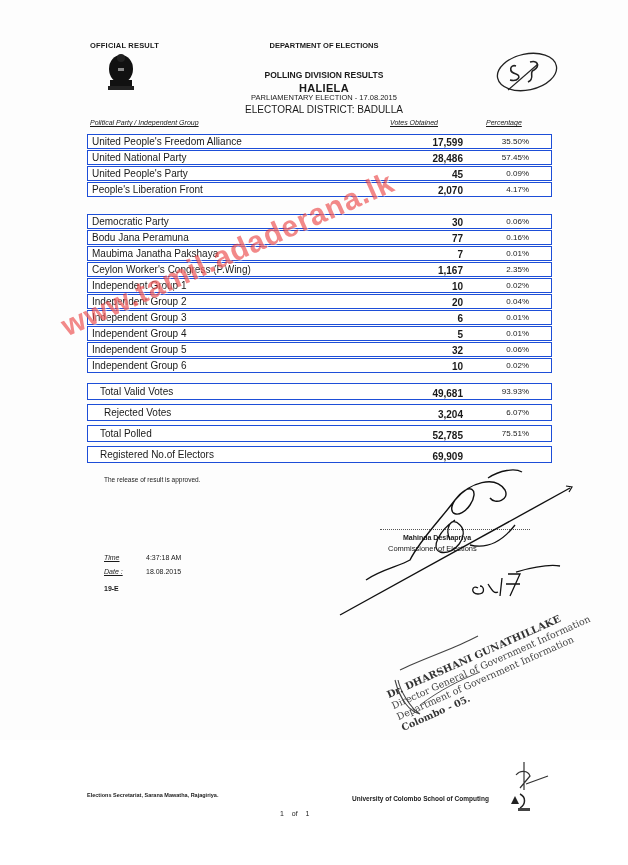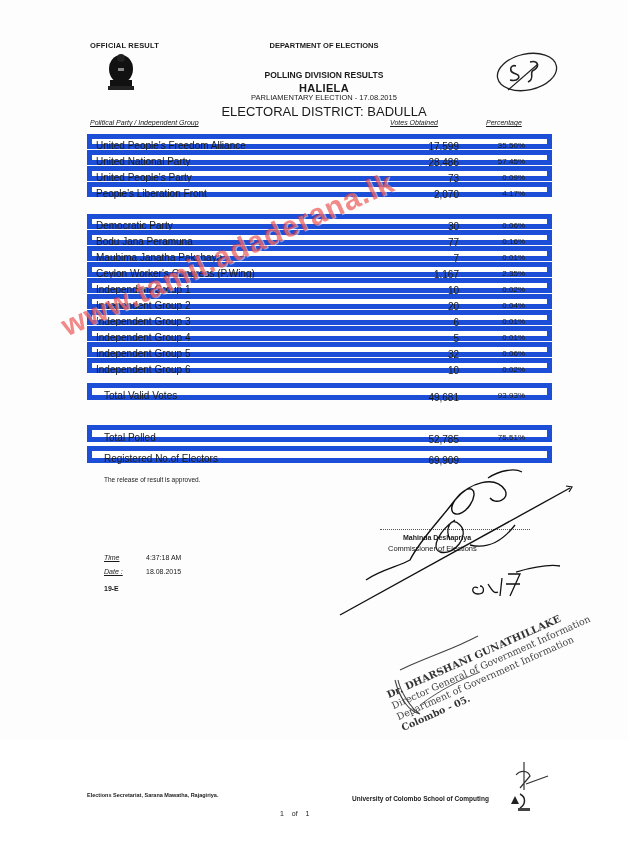--- a/index.html
+++ b/index.html
@@ -8,31 +8,31 @@
     .page { position: absolute; left: 0; top: 0; width: 628px; height: 740px; background: #fdfdfd; }
 
     .abs { position: absolute; }
     .official { left: 90px; top: 41px; font-size: 7.5px; font-weight: bold; letter-spacing: 0.2px; }
     .emblem { left: 106px; top: 52px; width: 30px; height: 40px; }
     .hdr { left: 0; width: 628px; text-align: center; padding-left: 20px; }
     .hdr1 { top: 41px; font-size: 7.5px; font-weight: bold; }
     .hdr2 { top: 57px; font-size: 7.5px; margin-top: 36px; }
     .hdr3 { top: 70px; font-size: 8.5px; font-weight: bold; }
     .hdr4 { top: 82px; font-size: 11px; font-weight: bold; letter-spacing: 0.3px; }
-    .hdr5 { top: 104px; font-size: 13px; }
+    .hdr5 { top: 104px; font-size: 10px; }
     .circle55 { left: 494px; top: 50px; width: 66px; height: 44px; }
 
     .colhead { top: 119px; font-size: 7px; font-style: italic; text-decoration: underline; }
     .ch-party { left: 90px; }
     .ch-votes { left: 390px; }
     .ch-pct { left: 486px; }
 
-    .row { position: absolute; left: 87px; width: 465px; height: 15px; border: 5px solid #1d4ed8; background: #fff; }
+    .row { position: absolute; left: 87px; width: 465px; height: 15px; border: 1px solid #1d4ed8; background: #fff; }
     .row .name { position: absolute; left: 4px; top: 1px; font-size: 10px; white-space: nowrap; }
-    .row .votes { position: absolute; right: 88px; top: 2px; font-size: 10px; font-weight: normal; text-align: center; }
+    .row .votes { position: absolute; right: 88px; top: 2px; font-size: 10px; font-weight: bold; text-align: center; }
     .row .pct { position: absolute; right: 22px; top: 2px; font-size: 8px; text-align: right; }
     .trow { height: 17px; }
     .trow .name { left: 12px; top: 2px; }
     .trow .votes { top: 4px; }
     .trow .pct { top: 3px; }
 
     .approved { left: 104px; top: 476px; font-size: 6.5px; }
     .sigline { left: 380px; top: 529px; width: 150px; border-top: 1px dotted #555; }
     .signame { left: 403px; top: 534px; font-size: 7px; font-weight: bold; }
     .sigtitle { left: 388px; top: 544px; font-size: 7.5px; }
@@ -94,21 +94,21 @@
     <span class="votes">17,599</span>
     <span class="pct">35.50%</span>
   </div>
   <div class="row" style="top:150px">
     <span class="name">United National Party</span>
     <span class="votes">28,486</span>
     <span class="pct">57.45%</span>
   </div>
   <div class="row" style="top:166px">
     <span class="name">United People's Party</span>
-    <span class="votes">73</span>
+    <span class="votes">45</span>
     <span class="pct">0.09%</span>
   </div>
   <div class="row" style="top:182px">
     <span class="name">People's Liberation Front</span>
     <span class="votes">2,070</span>
     <span class="pct">4.17%</span>
   </div>
   <div class="row" style="top:214px">
     <span class="name">Democratic Party</span>
     <span class="votes">30</span>
@@ -157,20 +157,25 @@
   <div class="row" style="top:358px">
     <span class="name">Independent Group 6</span>
     <span class="votes">10</span>
     <span class="pct">0.02%</span>
   </div>
 
   <div class="row trow" style="top:383px">
     <span class="name">Total Valid Votes</span>
     <span class="votes">49,681</span>
     <span class="pct">93.93%</span>
+  </div>
+  <div class="row trow" style="top:404px">
+    <span class="name" style="left:16px">Rejected Votes</span>
+    <span class="votes">3,204</span>
+    <span class="pct">6.07%</span>
   </div>
   <div class="row trow" style="top:425px">
     <span class="name">Total Polled</span>
     <span class="votes">52,785</span>
     <span class="pct">75.51%</span>
   </div>
   <div class="row trow" style="top:446px">
     <span class="name">Registered No.of Electors</span>
     <span class="votes">69,909</span>
     <span class="pct"></span>

